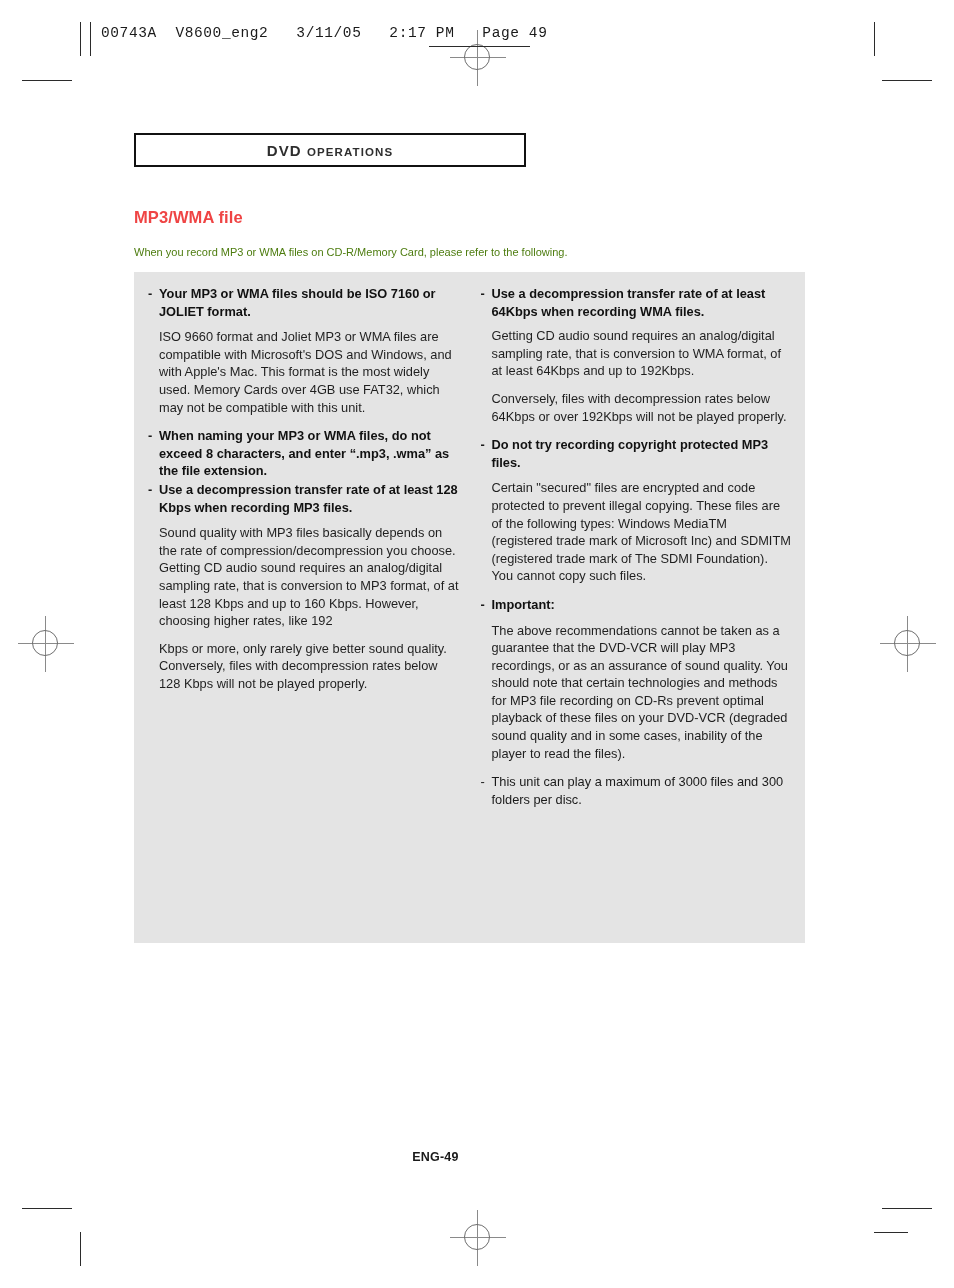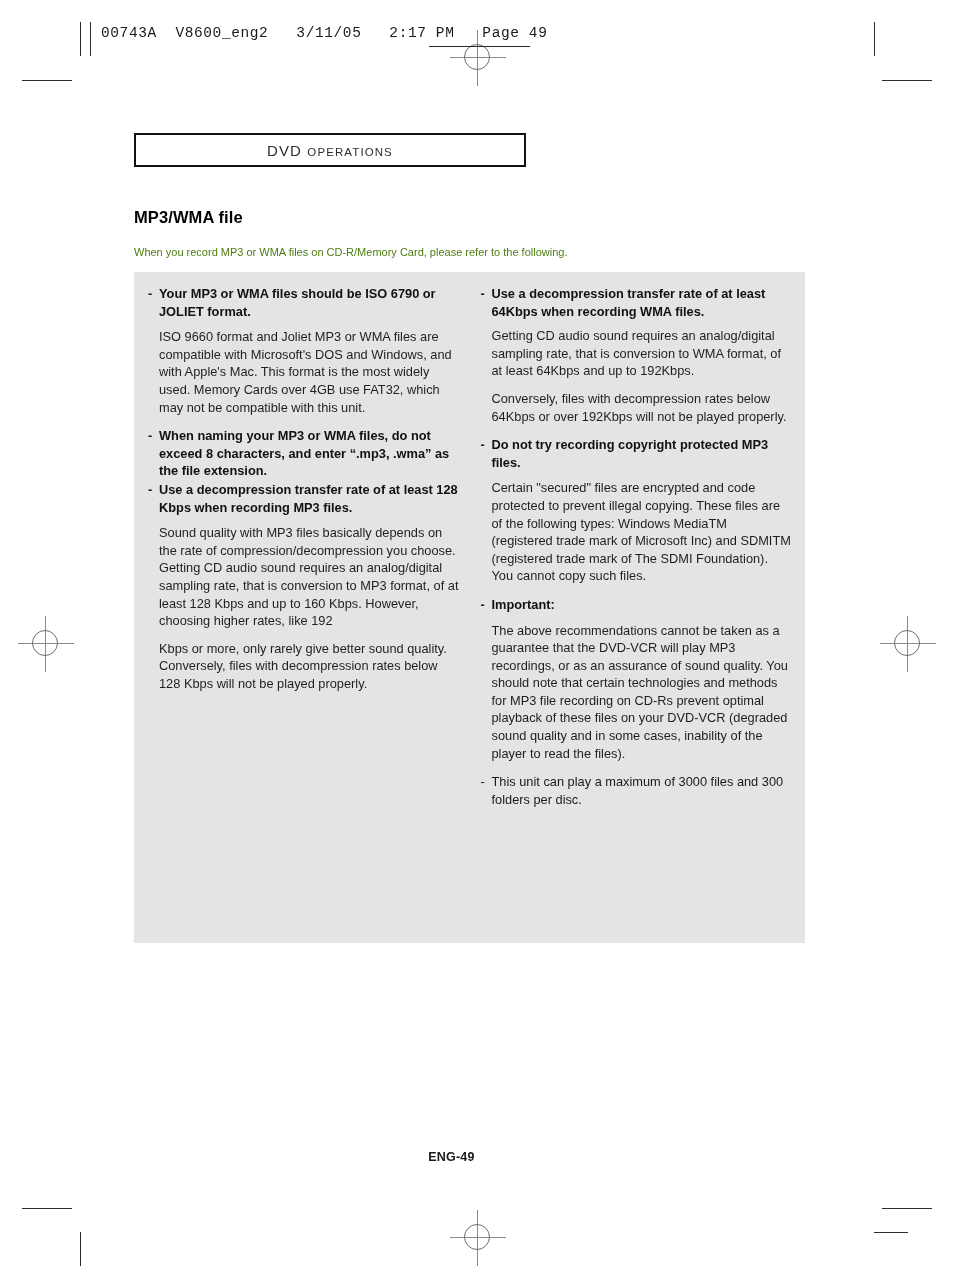--- a/index.html
+++ b/index.html
@@ -97,35 +97,35 @@
     border: 2px solid #111111;
     box-sizing: border-box;
     display: flex;
     align-items: center;
     justify-content: center;
   }
   .section-box .sect-title {
     font-size: 15px;
     letter-spacing: 1.1px;
     color: #2e2e2e;
-    font-weight: 400;
+    font-weight: 700;
   }
   .section-box .sect-title .small-caps {
     font-size: 11.5px;
     letter-spacing: 1.1px;
   }
 
   
   .page-title {
     position: absolute;
     left: 134px;
     top: 208px;
     font-size: 16.5px;
     font-weight: bold;
-    color: #000000;
+    color: #ef4444;
     letter-spacing: 0.1px;
   }
   .intro-line {
     position: absolute;
     left: 134px;
     top: 243px;
     width: 680px;
     font-size: 11px;
     line-height: 18px;
     color: #4d7c0f;
@@ -183,21 +183,21 @@
   .para.tight-top {
     margin-top: 7px;
   }
   .para.gap-after {
     margin-bottom: 11px;
   }
 
   
   .footer {
     position: absolute;
-    left: 16px;
+    left: 0;
     top: 1150px;
     width: 871px;
     text-align: center;
     font-size: 12.5px;
     font-weight: bold;
     color: #1a1a1a;
     letter-spacing: 0.2px;
   }
 </style>
 </head>
@@ -247,21 +247,21 @@
 
 <div class="page-title">MP3/WMA file</div>
 <div class="intro-line">When you record MP3 or WMA files on CD-R/Memory Card, please refer to the following.</div>
 
 <div class="panel">
 
   <div class="col">
 
     <div class="item bold">
       <div class="dash">-</div>
-      <div class="item-text">Your MP3 or WMA files should be ISO 6790 or JOLIET format.</div>
+      <div class="item-text">Your MP3 or WMA files should be ISO 7160 or JOLIET format.</div>
     </div>
     <div class="para gap-after">ISO 9660 format and Joliet MP3 or WMA files are compatible with Microsoft's DOS and Windows, and with Apple's Mac. This format is the most widely used. Memory Cards over 4GB use FAT32, which may not be compatible with this unit.</div>
 
     <div class="item bold">
       <div class="dash">-</div>
       <div class="item-text">When naming your MP3 or WMA files, do not exceed 8 characters, and enter “.mp3, .wma” as the file extension.</div>
     </div>
 
     <div class="item bold">
       <div class="dash">-</div>

